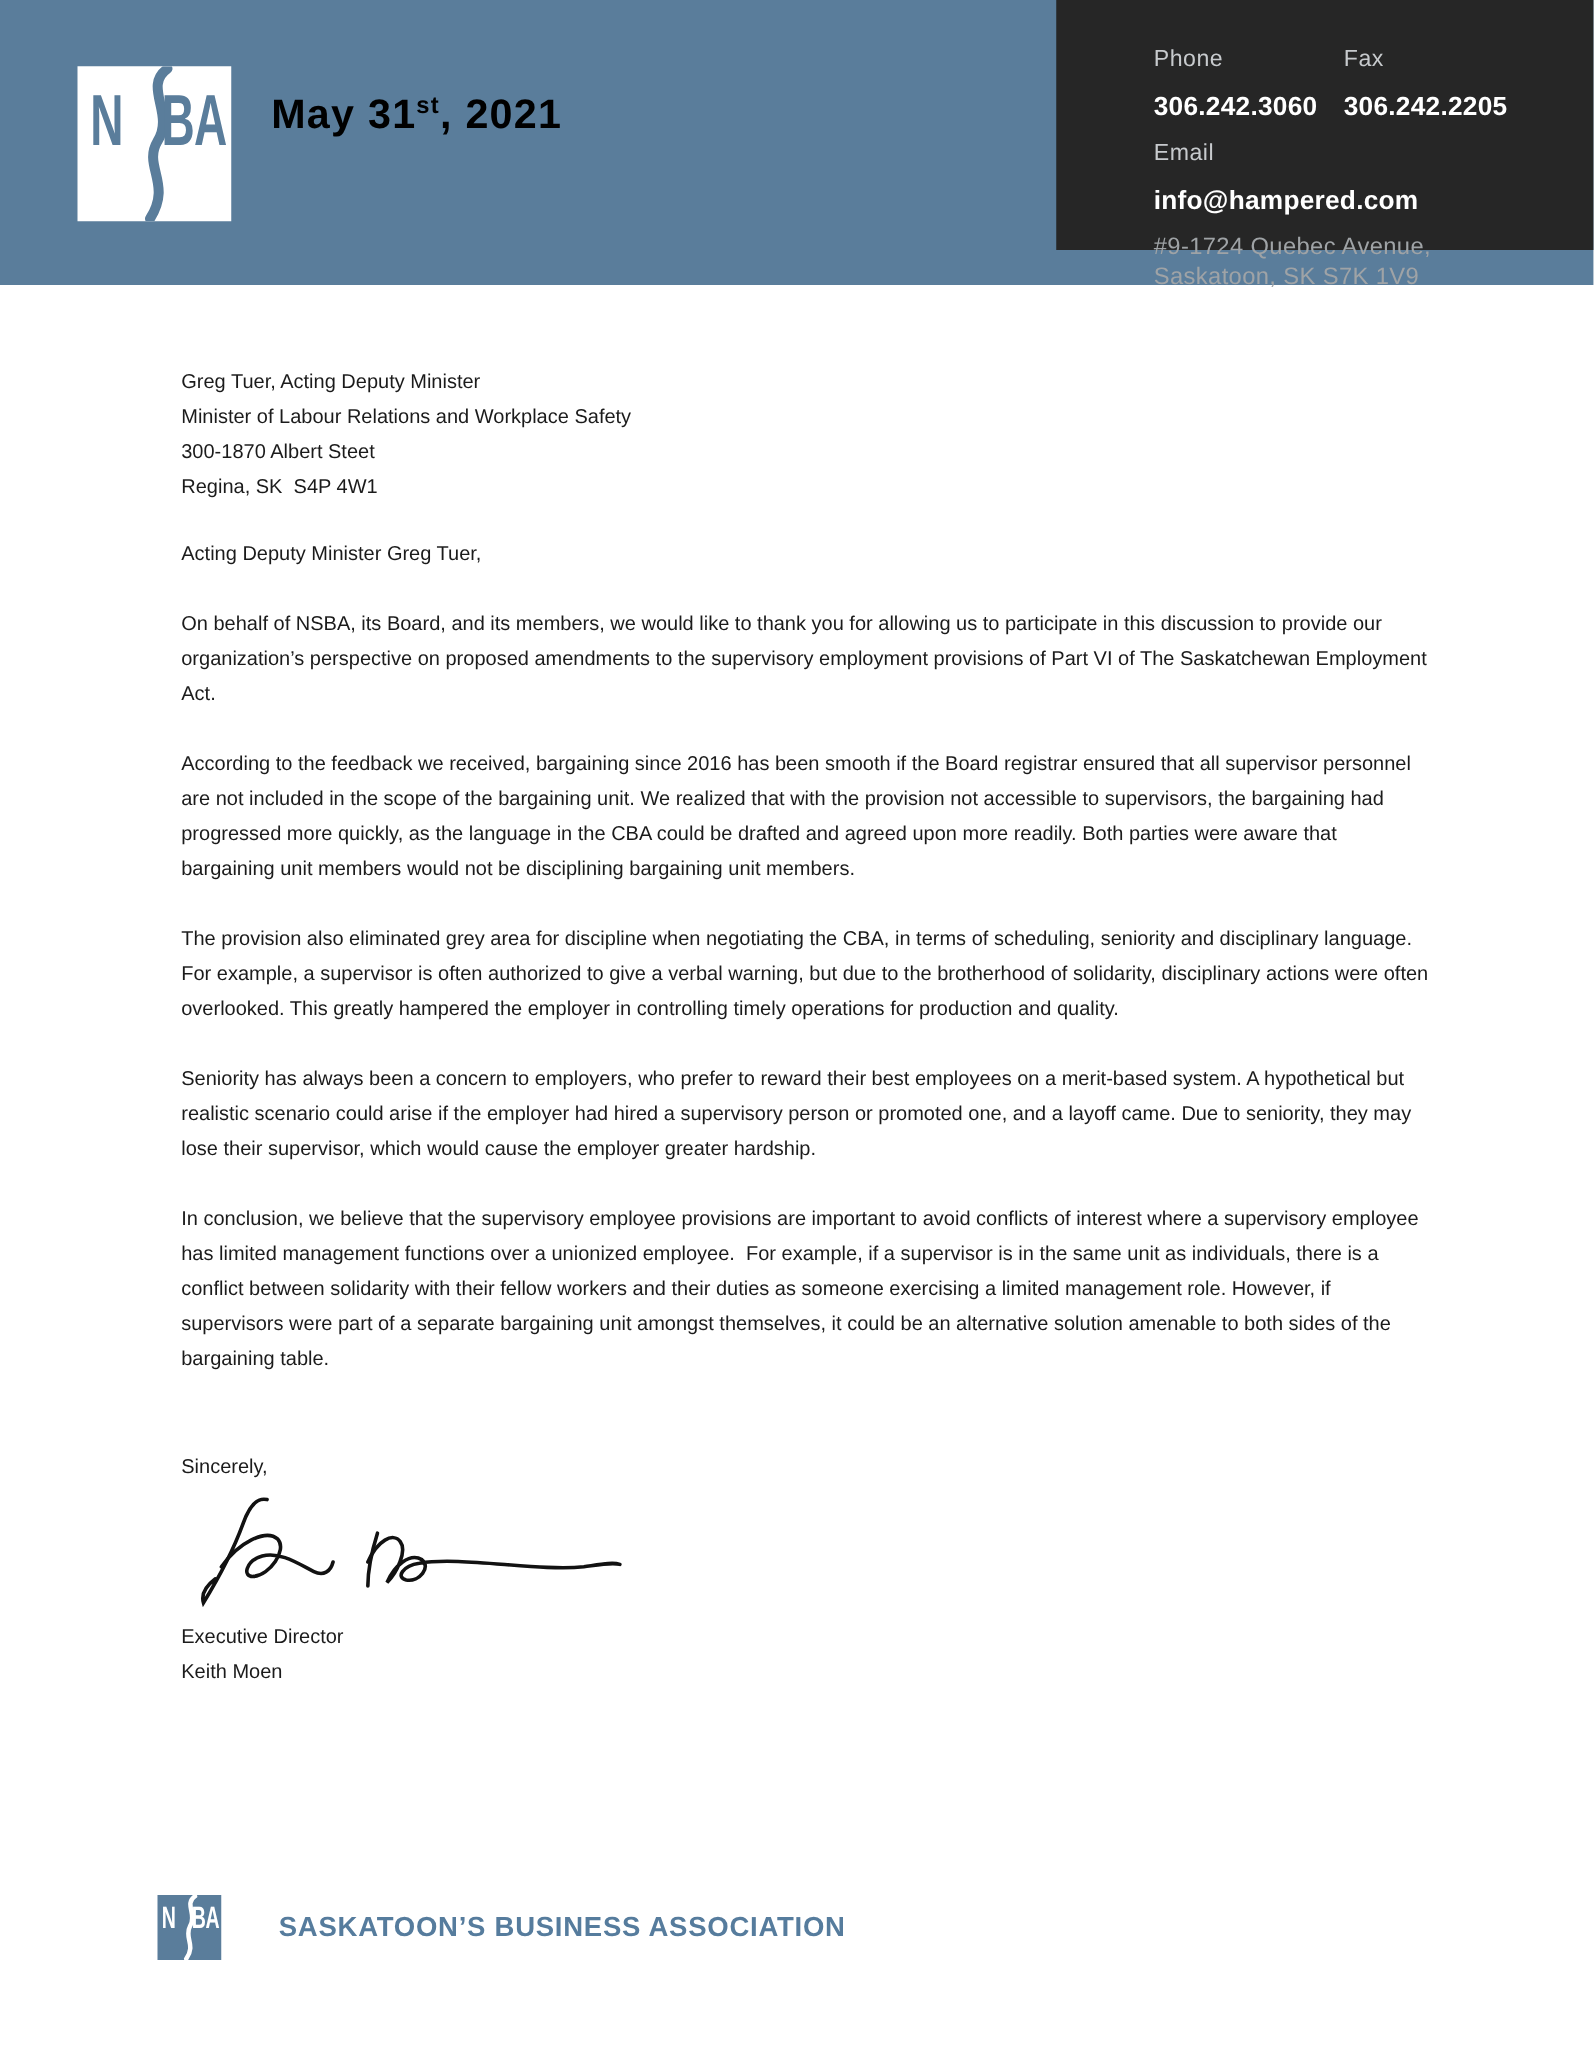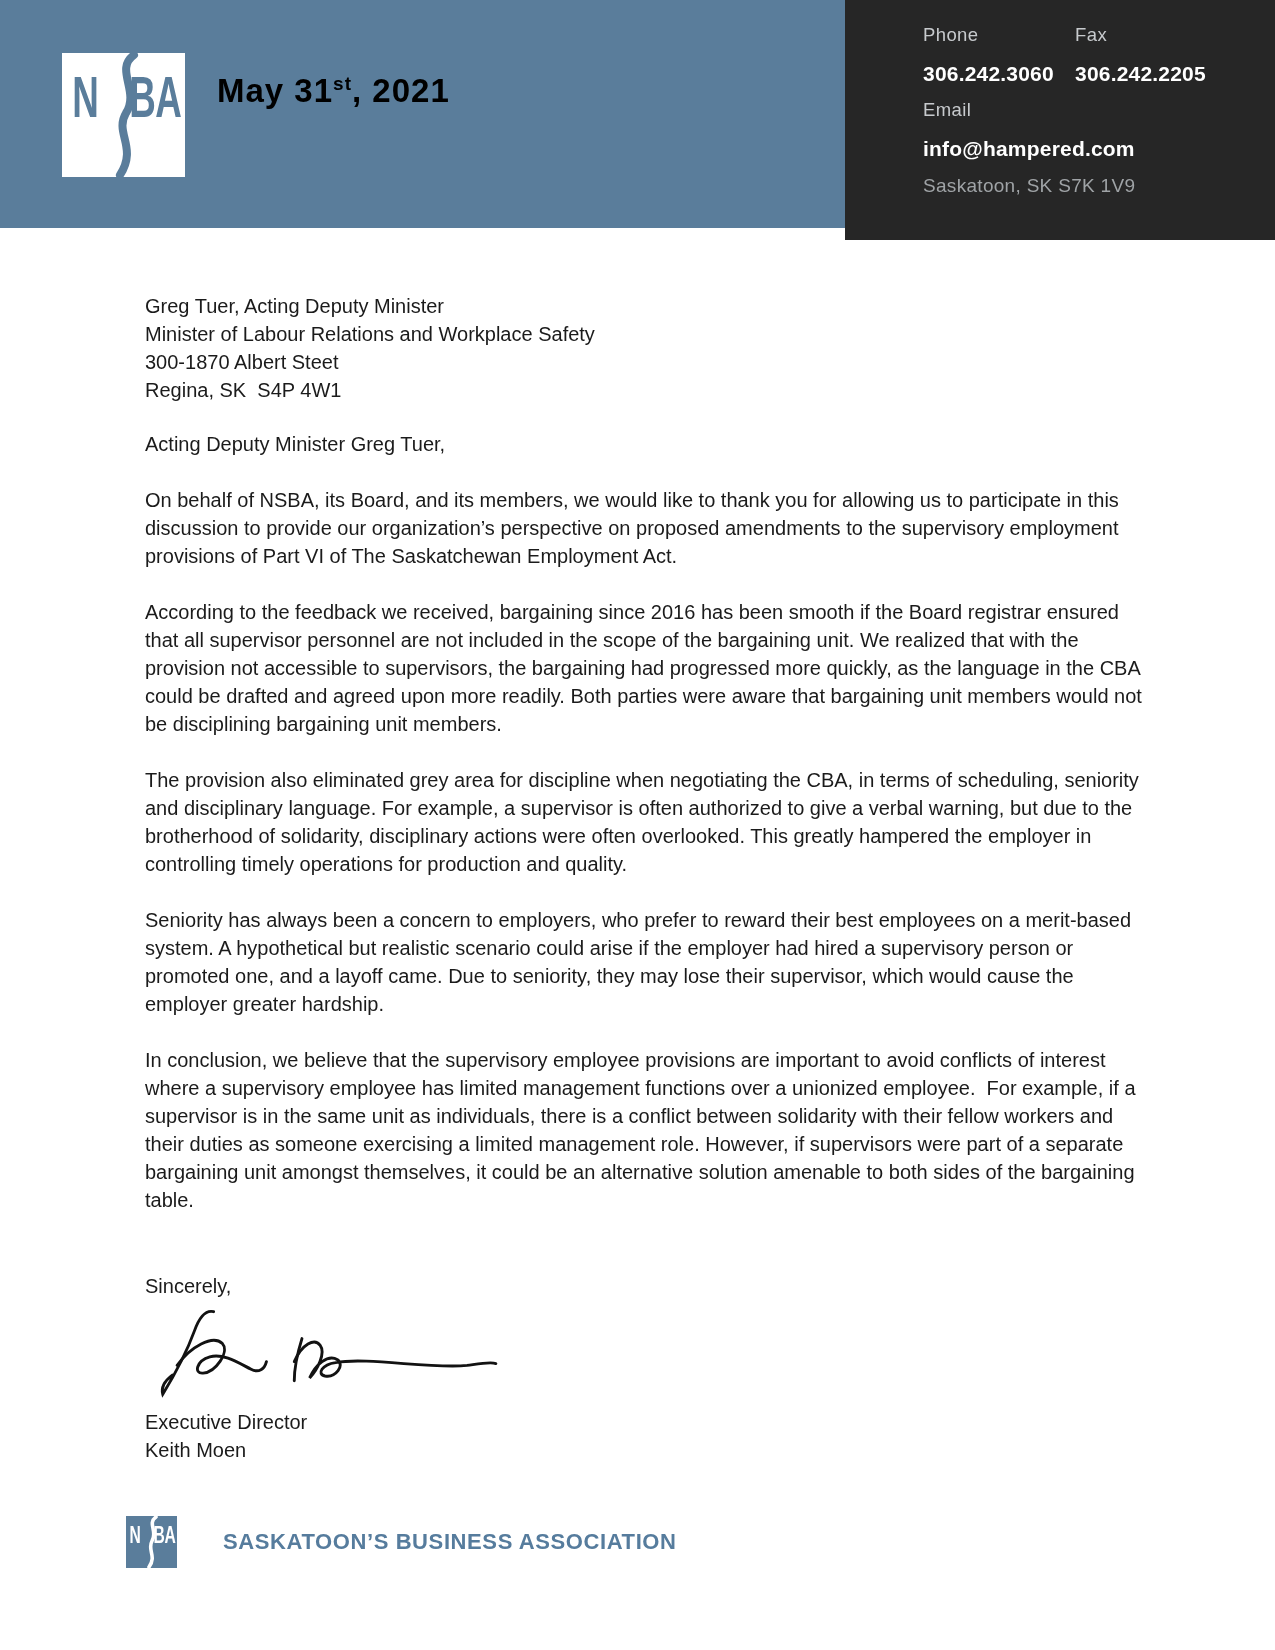--- a/index.html
+++ b/index.html
@@ -16,23 +16,23 @@
   
   .header-band {
     position: absolute;
     top: 0; left: 0;
     width: 1275px; height: 228px;
     background: #5a7d9b;
   }
   .header-dark {
     position: absolute;
     top: 0; right: 0;
-    width: 430px; height: 240px;
+    width: 430px; height: 200px;
     background: #262626;
-    padding: 24px 0 0 78px;
+    padding: 36px 0 0 78px;
   }
 
   
   .nsba-logo {
     position: relative;
     overflow: hidden;
   }
   .nsba-logo .lg-letter {
     position: absolute;
     font-weight: bold;
@@ -79,21 +79,21 @@
   .c-block { margin-top: 13px; }
   .c-addr { margin-top: 13px; color: #9fa3a6; font-size: 19px; line-height: 24px; letter-spacing: 0.3px; }
 
   
   .letter {
     position: absolute;
     top: 228px; left: 0;
     width: 1275px;
     padding: 64px 130px 0 145px;
     color: #1b1b1b;
-    font-size: 20px;
+    font-size: 16px;
     line-height: 28px;
   }
   .prewrap { white-space: pre-wrap; }
   .recipient div { display: block; }
   .subject {
     margin-top: 26px;
     font-weight: bold;
     text-decoration: underline;
   }
   .salutation { margin-top: 26px; }
@@ -147,20 +147,21 @@
         <div>
           <div class="c-label">Fax</div>
           <div class="c-value">306.242.2205</div>
         </div>
       </div>
       <div class="c-block">
         <div class="c-label">Email</div>
         <div class="c-value">info@hampered.com</div>
       </div>
       <div class="c-addr">
+        <div>#9-1724 Quebec Avenue,</div>
         <div>Saskatoon, SK S7K 1V9</div>
       </div>
     </div>
   </div>
 
   <div class="letter">
 
     <div class="recipient">
       <div class="prewrap">Greg Tuer, Acting Deputy Minister</div>
       <div class="prewrap">Minister of Labour Relations and Workplace Safety</div>

